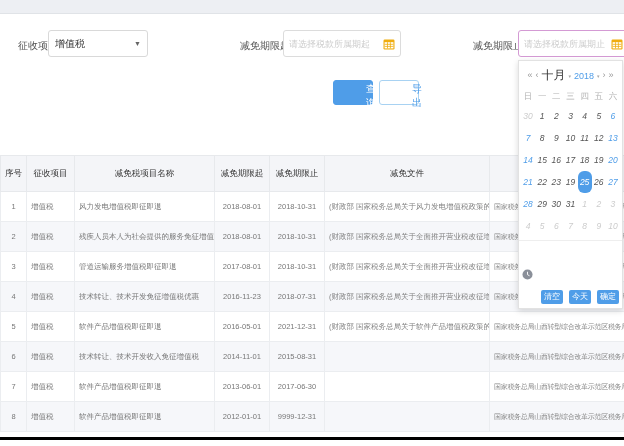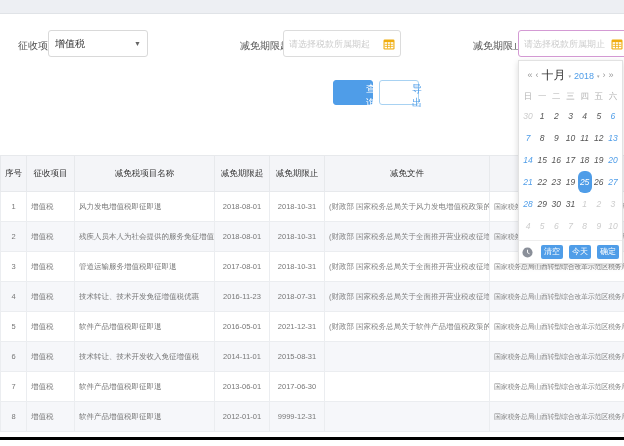--- a/index.html
+++ b/index.html
@@ -61,21 +61,21 @@
   .cal-year{font-size:9px;color:#4f9de8;cursor:pointer;}
   .cal-caret{font-size:5px;color:#aaa;}
   .cal-weekdays{display:grid;grid-template-columns:repeat(7,1fr);text-align:center;color:#b3b3b3;
     padding:4px 2px 2px;font-size:8.5px;}
   .cal-grid{display:grid;grid-template-columns:repeat(7,1fr);text-align:center;padding:0 2px 3px;}
   .day{height:22px;line-height:22px;font-size:8.5px;color:#555;cursor:pointer;font-style:italic;}
   .day.w{color:#4f9de8;}
   .day.p{color:#ccc;}
   .day.s{background:#4f9de8;color:#fff;border-radius:6px;}
   .cal-footer{border-top:1px solid #eee;display:flex;align-items:center;padding:4px 3px;}
-  .cal-btns{margin-left:auto;display:flex;gap:6px;}
+  .cal-btns{margin-left:auto;display:flex;gap:6px;margin-top:45px;}
   .cal-btn{background:#4f9de8;color:#fff;font-size:8px;padding:3px 3px;border-radius:2px;border:none;
     font-family:inherit;cursor:pointer;line-height:1;}
   
   .blackline{position:absolute;left:0;top:437px;width:624px;height:3px;background:#000;}
 </style>
 </head>
 <body>
 
 <div class="topbar"></div>
 

